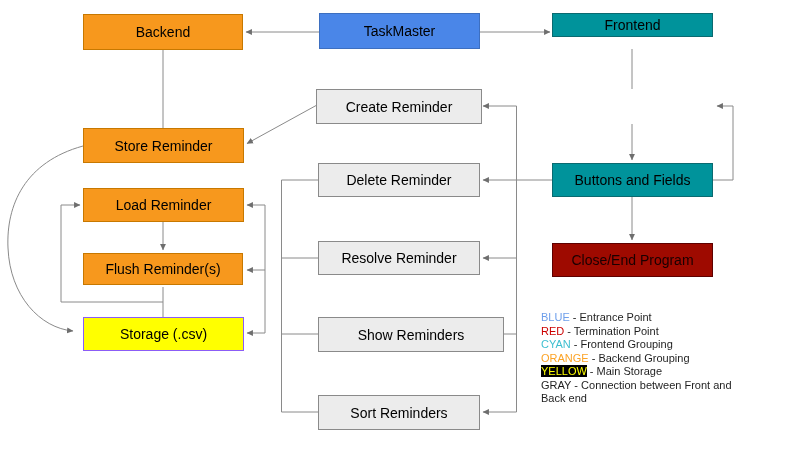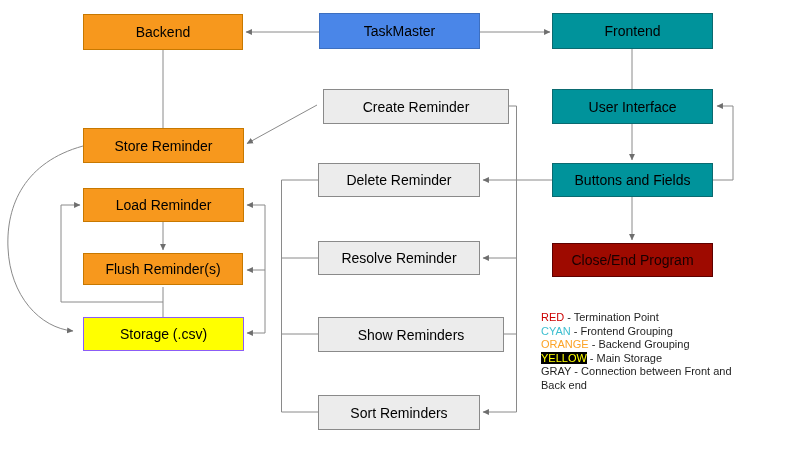--- a/index.html
+++ b/index.html
@@ -79,32 +79,29 @@
     <line x1="163" y1="287" x2="163" y2="317"></line>
     <polyline points="163,302 61,302 61,205 80,205" marker-end="url(#arw)"></polyline>
   </svg>
 
   <div class="node orange" style="left:83px;top:14px;width:160px;height:36px">
       <span>Backend</span>
     </div>
   <div class="node blue" style="left:319px;top:13px;width:161px;height:36px">
       <span>TaskMaster</span>
     </div>
-  <div class="node teal" style="left:552px;top:13px;width:161px;height:36px">
+  <div class="node teal" style="left:552px;top:13px;width:161px;height:24px">
       <span>Frontend</span>
     </div>
 
   <div class="node orange" style="left:83px;top:128px;width:161px;height:35px">
       <span>Store Reminder</span>
     </div>
-  <div class="node gray" style="left:323px;top:89px;width:186px;height:35px">
+  <div class="node gray" style="left:316px;top:89px;width:166px;height:35px">
       <span>Create Reminder</span>
-    </div>
-  <div class="node teal" style="left:552px;top:89px;width:161px;height:35px">
-      <span>User Interface</span>
     </div>
 
   <div class="node orange" style="left:83px;top:188px;width:161px;height:34px">
       <span>Load Reminder</span>
     </div>
   <div class="node gray" style="left:318px;top:163px;width:162px;height:34px">
       <span>Delete Reminder</span>
     </div>
   <div class="node teal" style="left:552px;top:163px;width:161px;height:34px">
       <span>Buttons and Fields</span>
@@ -126,20 +123,23 @@
   <div class="node gray" style="left:318px;top:317px;width:186px;height:35px">
       <span>Show Reminders</span>
     </div>
 
   <div class="node gray" style="left:318px;top:395px;width:162px;height:35px">
       <span>Sort Reminders</span>
     </div>
 
   <div id="legend">
     <div class="legend-row">
+      <span class="lg-term lg-blue">BLUE</span><span class="lg-desc">- Entrance Point</span>
+    </div>
+    <div class="legend-row">
       <span class="lg-term lg-red">RED</span><span class="lg-desc">- Termination Point</span>
     </div>
     <div class="legend-row">
       <span class="lg-term lg-cyan">CYAN</span><span class="lg-desc">- Frontend Grouping</span>
     </div>
     <div class="legend-row">
       <span class="lg-term lg-orange">ORANGE</span><span class="lg-desc">- Backend Grouping</span>
     </div>
     <div class="legend-row">
       <span class="lg-term lg-yellow">YELLOW</span><span class="lg-desc">- Main Storage</span>

